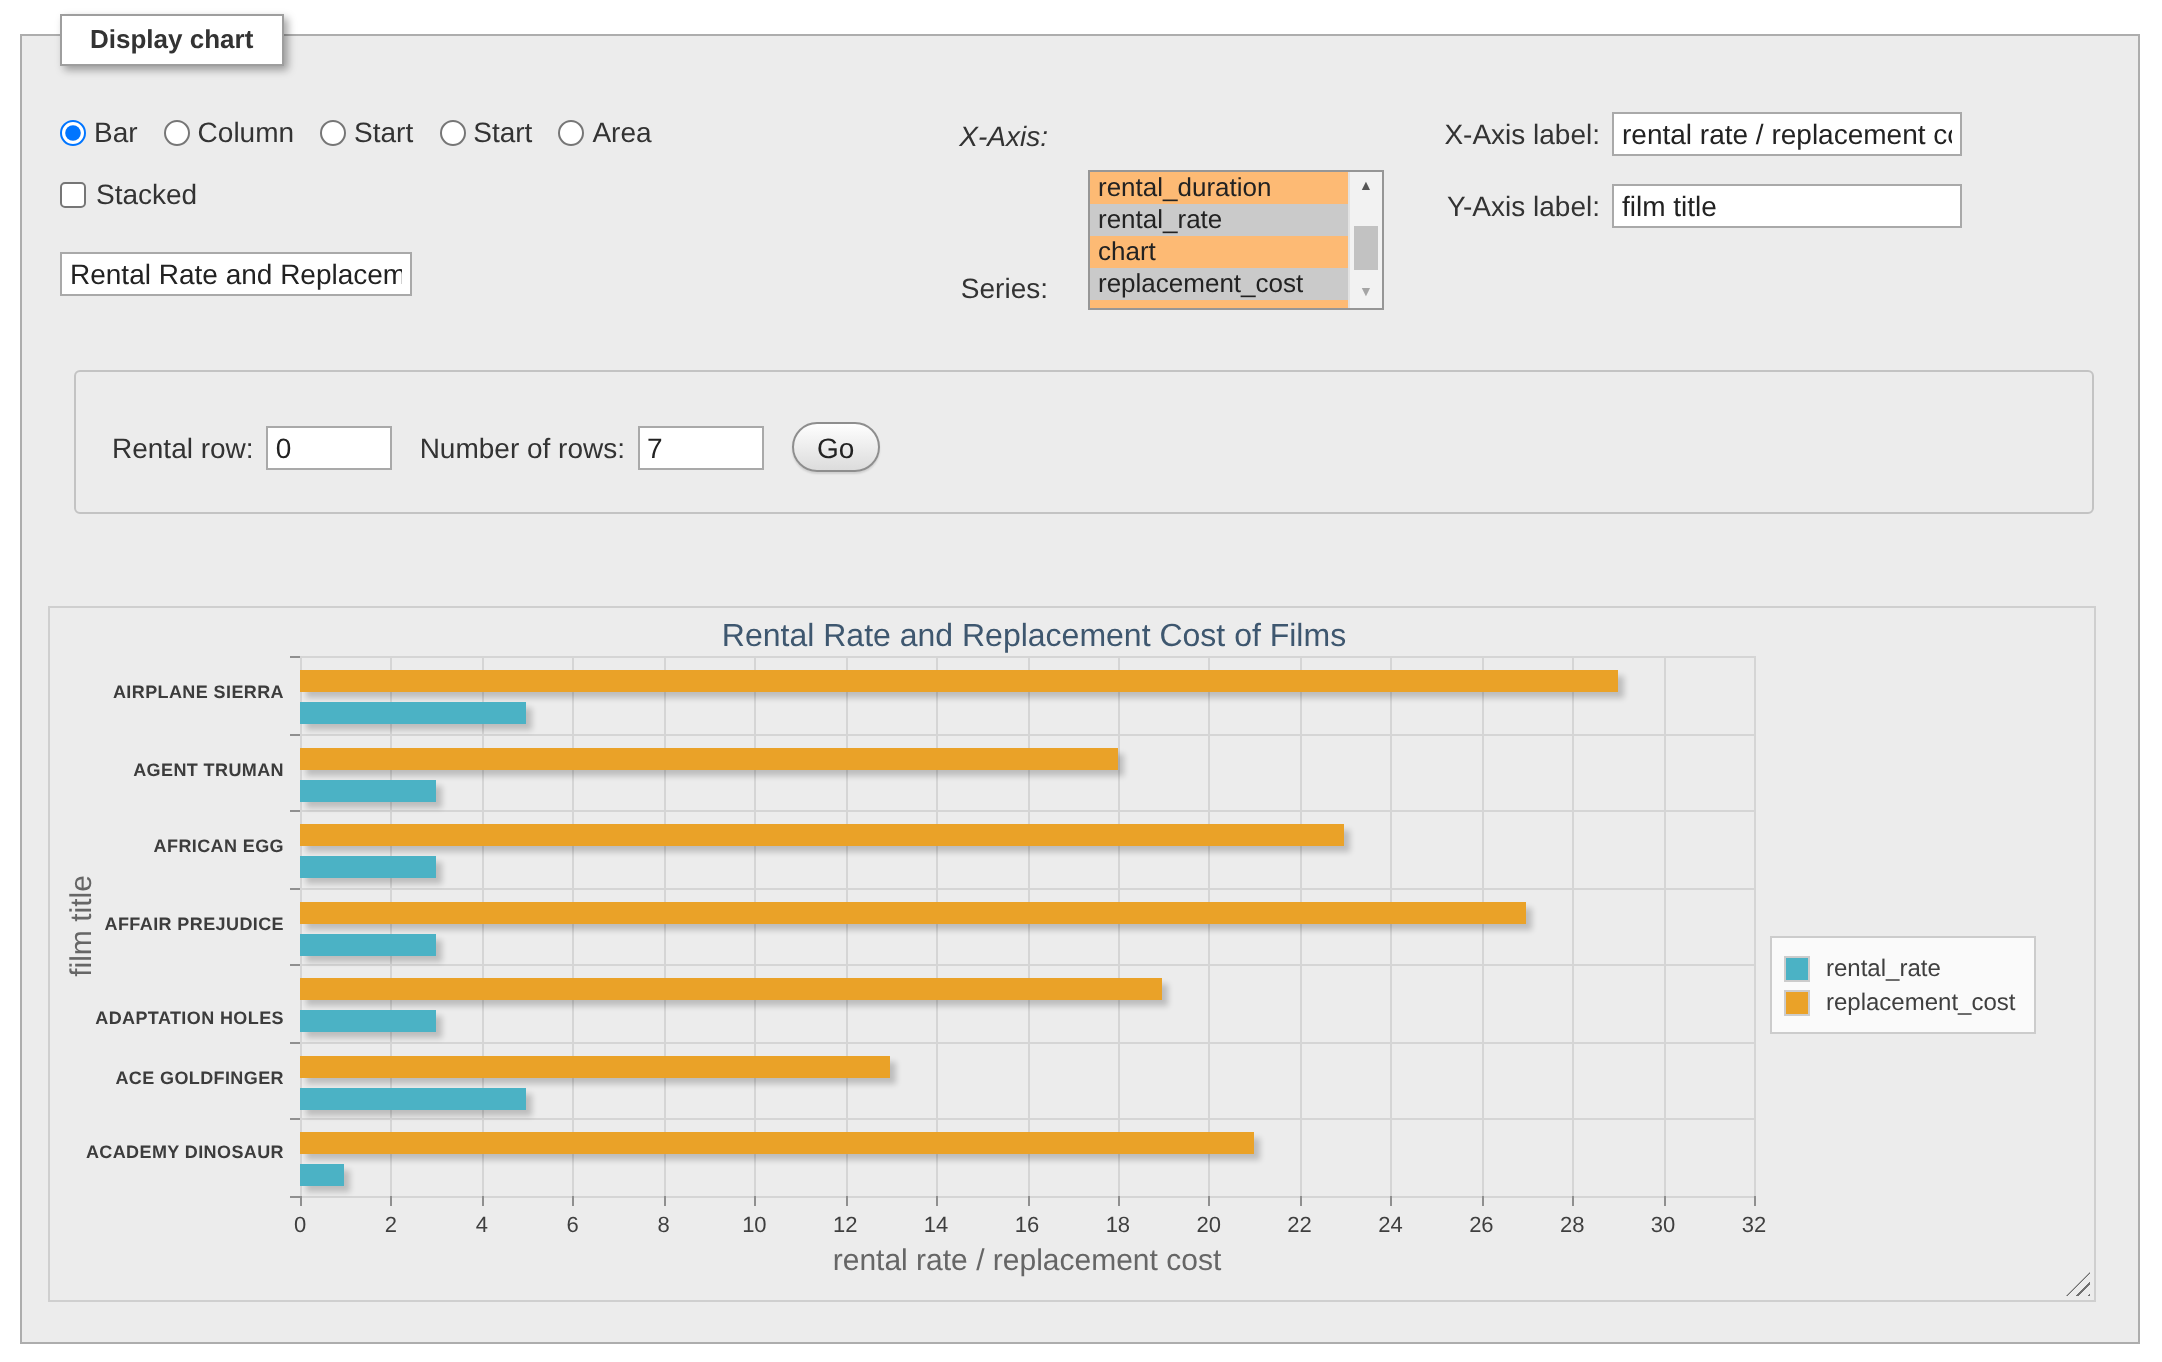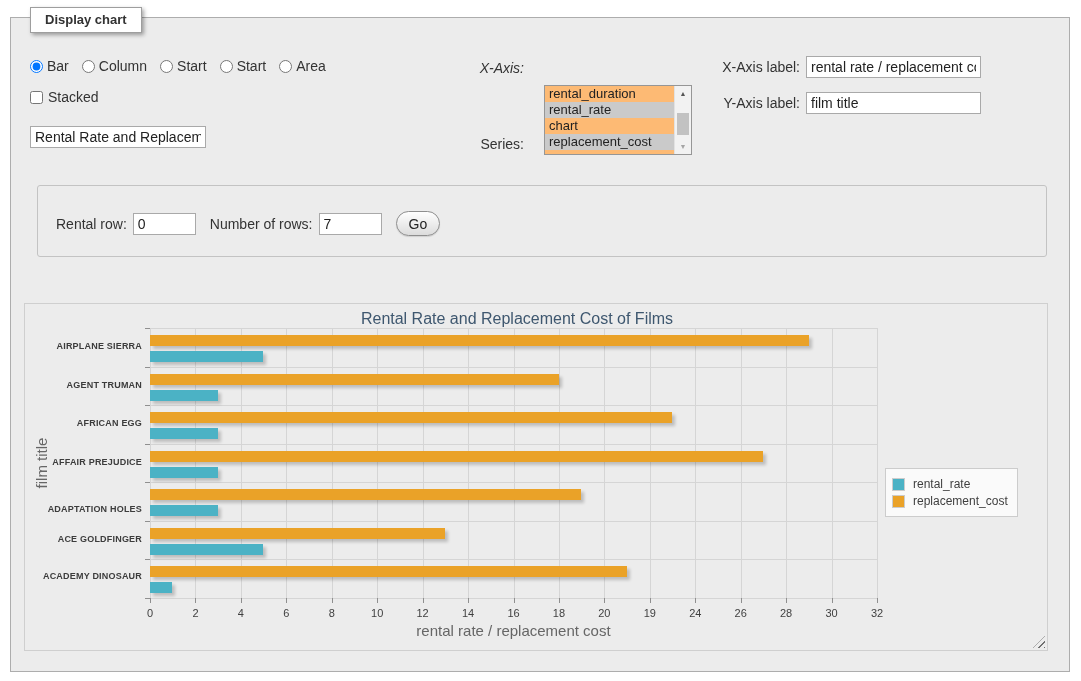--- a/index.html
+++ b/index.html
@@ -220,21 +220,21 @@
       <div class="tickmark" style="left: 488.5px; top: 294px; width: 1px; height: 5px;"></div>
       <div class="xtick-lbl" style="left: 468.5px; top: 303px;">16</div>
       <div class="gridline" style="left: 533.938px; top: 24px; width: 1px; height: 270px;"></div>
       <div class="tickmark" style="left: 533.938px; top: 294px; width: 1px; height: 5px;"></div>
       <div class="xtick-lbl" style="left: 513.938px; top: 303px;">18</div>
       <div class="gridline" style="left: 579.375px; top: 24px; width: 1px; height: 270px;"></div>
       <div class="tickmark" style="left: 579.375px; top: 294px; width: 1px; height: 5px;"></div>
       <div class="xtick-lbl" style="left: 559.375px; top: 303px;">20</div>
       <div class="gridline" style="left: 624.812px; top: 24px; width: 1px; height: 270px;"></div>
       <div class="tickmark" style="left: 624.812px; top: 294px; width: 1px; height: 5px;"></div>
-      <div class="xtick-lbl" style="left: 604.812px; top: 303px;">19</div>
+      <div class="xtick-lbl" style="left: 604.812px; top: 303px;">22</div>
       <div class="gridline" style="left: 670.25px; top: 24px; width: 1px; height: 270px;"></div>
       <div class="tickmark" style="left: 670.25px; top: 294px; width: 1px; height: 5px;"></div>
       <div class="xtick-lbl" style="left: 650.25px; top: 303px;">24</div>
       <div class="gridline" style="left: 715.688px; top: 24px; width: 1px; height: 270px;"></div>
       <div class="tickmark" style="left: 715.688px; top: 294px; width: 1px; height: 5px;"></div>
       <div class="xtick-lbl" style="left: 695.688px; top: 303px;">26</div>
       <div class="gridline" style="left: 761.125px; top: 24px; width: 1px; height: 270px;"></div>
       <div class="tickmark" style="left: 761.125px; top: 294px; width: 1px; height: 5px;"></div>
       <div class="xtick-lbl" style="left: 741.125px; top: 303px;">28</div>
       <div class="gridline" style="left: 806.562px; top: 24px; width: 1px; height: 270px;"></div>

